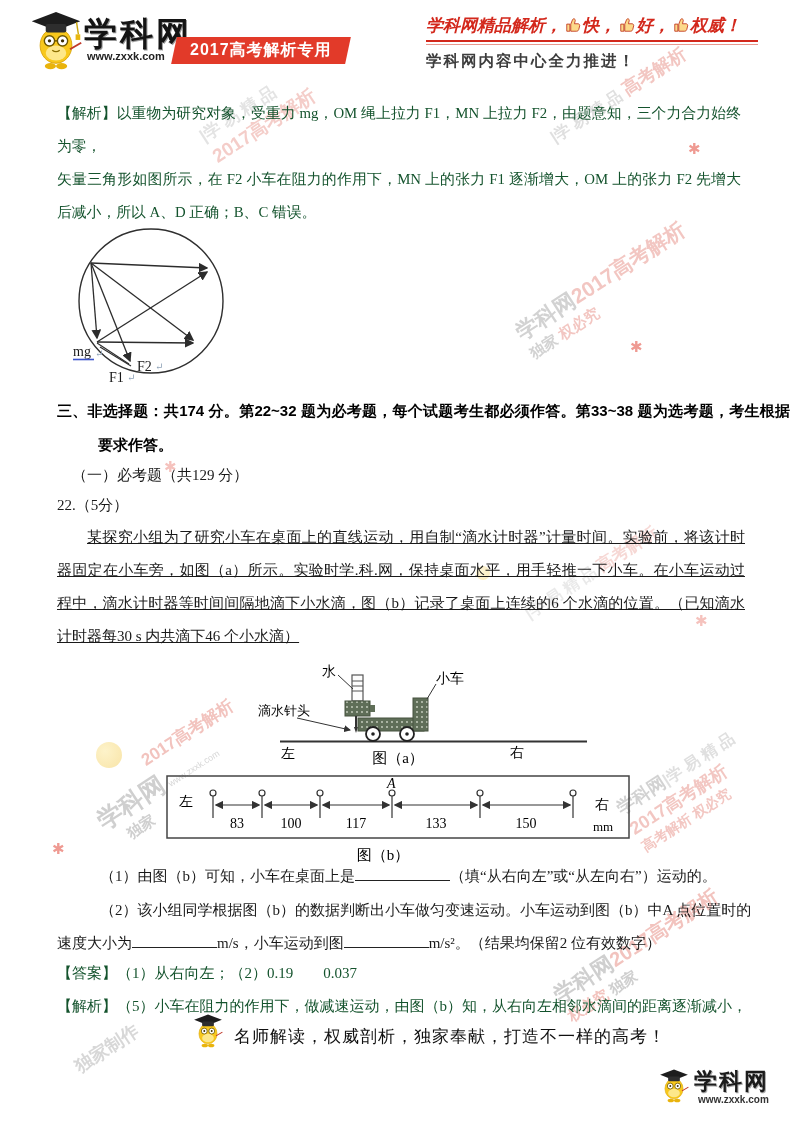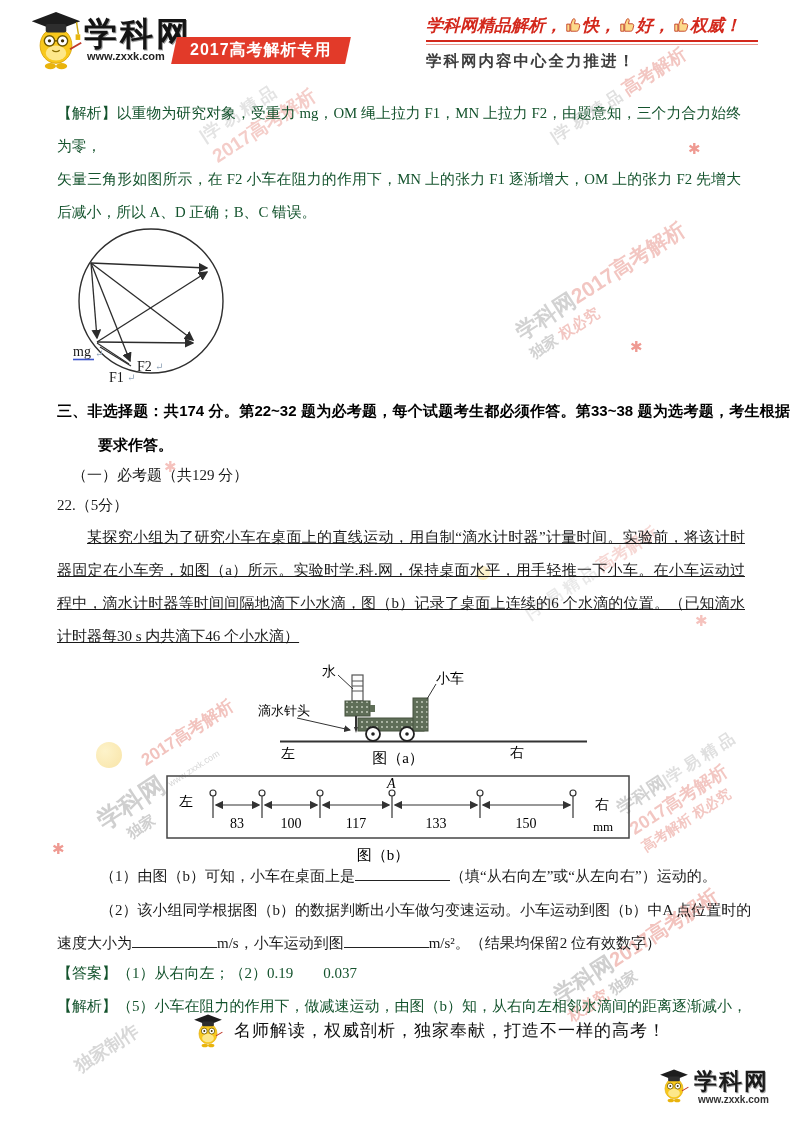--- a/index.html
+++ b/index.html
@@ -274,21 +274,21 @@
     <span>速度大小为</span><span class="blank b85"></span><span>m/s，小车运动到图</span><span class="blank b85"></span><span>m/s²。（结果均保留2 位有效数字）</span>
   </div>
 
   <div class="content qline red" style="left:57px;top:957px;">
     <span>【答案】</span><span>（1）从右向左；（2）0.19　　0.037</span>
   </div>
   <div class="content qline red" style="left:57px;top:990px;width:690px;">
     <span>【解析】</span><span>（5）小车在阻力的作用下，做减速运动，由图（b）知，从右向左相邻水滴间的距离逐渐减小，</span>
   </div>
 
-  <div class="content" style="left:192px;top:1012px;display:flex;align-items:center;gap:10px;">
+  <div class="content" style="left:192px;top:1012px;display:flex;align-items:flex-end;gap:10px;">
     <svg viewBox="0 0 60 66" width="32" height="36">
       <ellipse cx="30" cy="40" rx="17" ry="19" fill="#f8c81c" stroke="#d9a40a"></ellipse>
       <ellipse cx="30" cy="48" rx="11" ry="8" fill="#fde78a"></ellipse>
       <line x1="45" y1="44" x2="57" y2="37" stroke="#c0392b" stroke-width="2"></line>
       <circle cx="23" cy="35" r="5.5" fill="#fff" stroke="#6b5600" stroke-width="1.5"></circle>
       <circle cx="37" cy="35" r="5.5" fill="#fff" stroke="#6b5600" stroke-width="1.5"></circle>
       <circle cx="23" cy="35" r="1.8" fill="#3a2e00"></circle>
         <circle cx="37" cy="35" r="1.8" fill="#3a2e00"></circle>
       <polygon points="30,4 56,14 30,24 4,14" fill="#1d1d1d"></polygon>
       <rect x="19" y="17" width="22" height="9" rx="2" fill="#2e2e2e"></rect>

